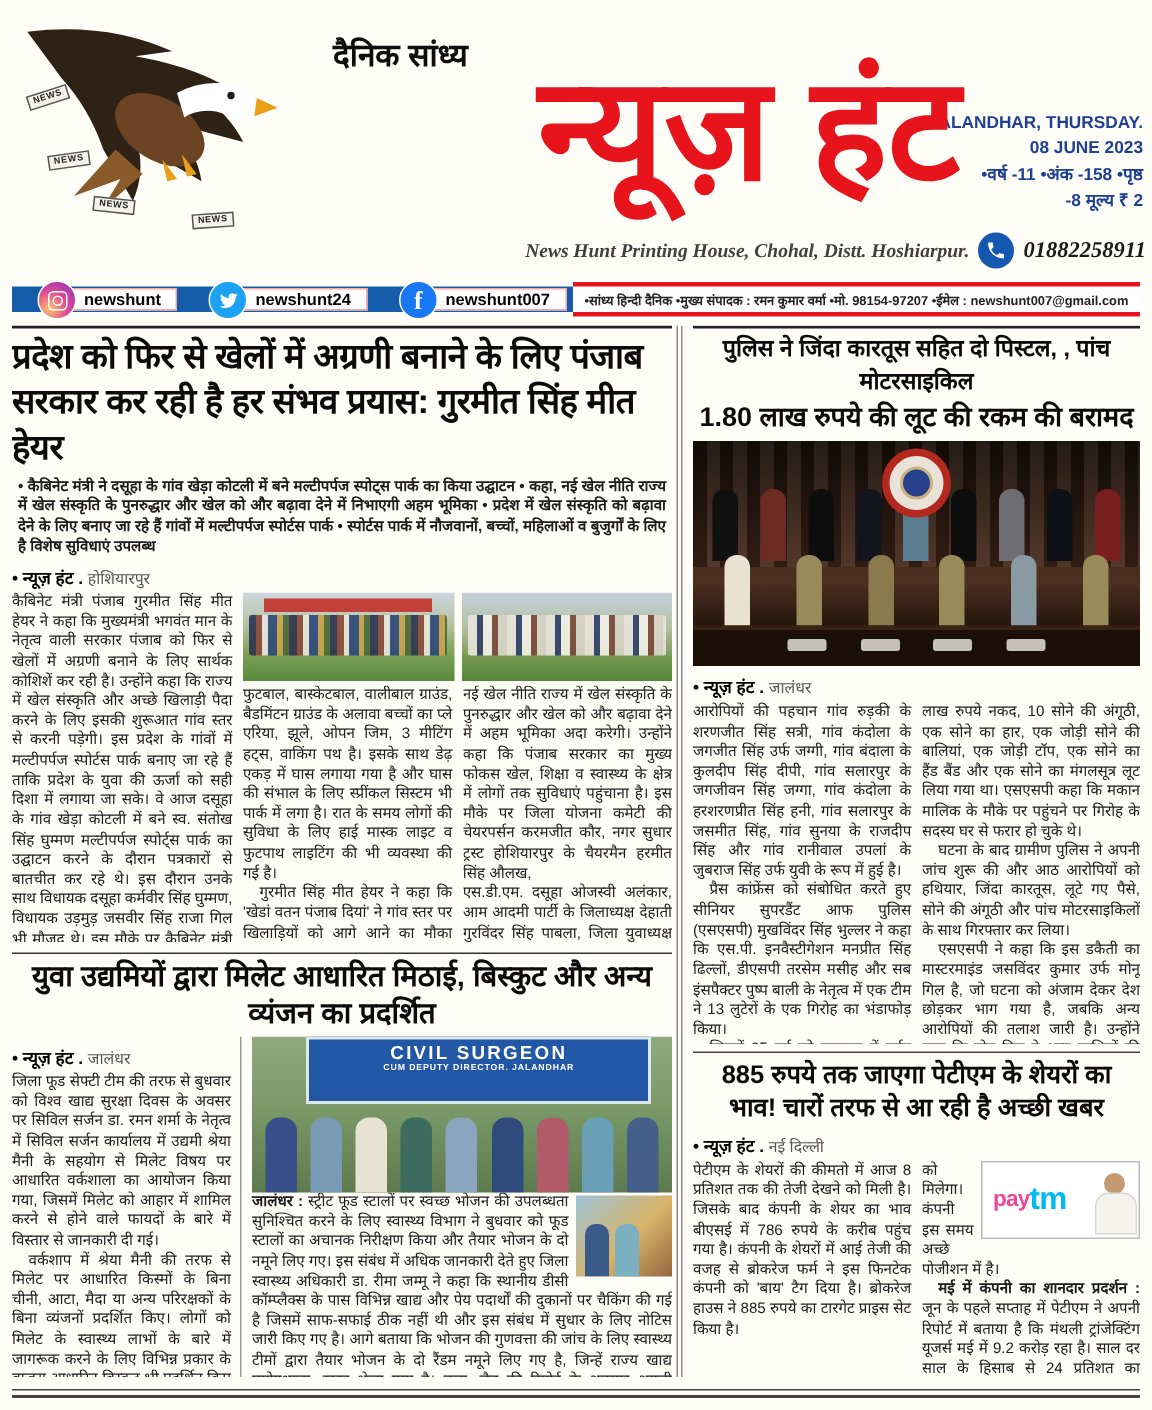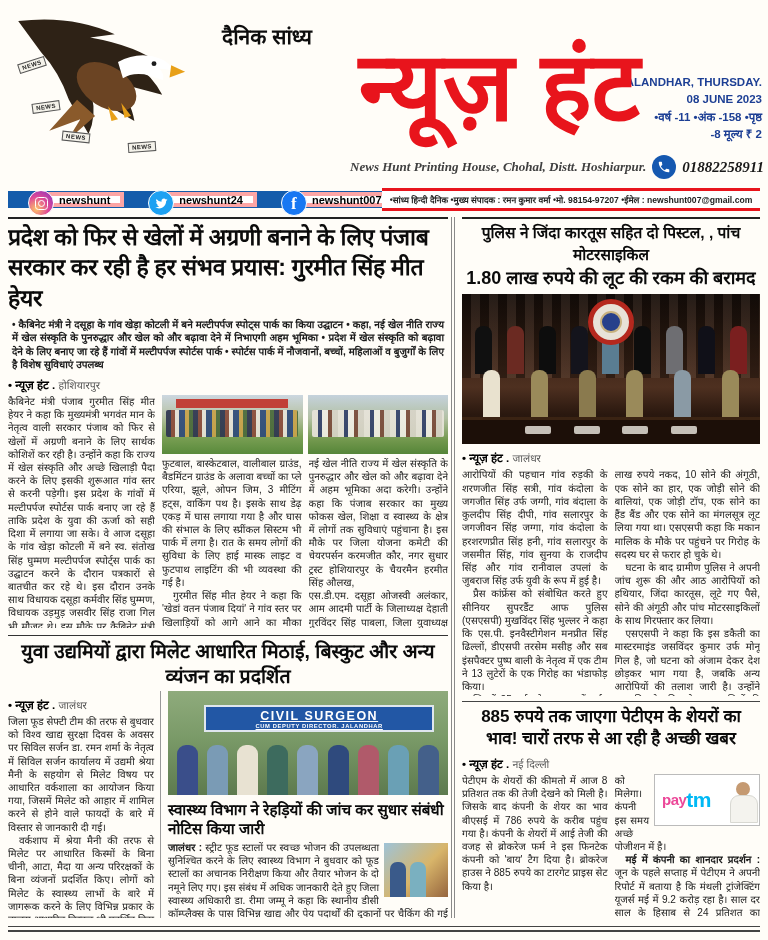--- a/index.html
+++ b/index.html
@@ -23,21 +23,21 @@
   .address-row { position:absolute; right:4px; top:155px; display:flex; align-items:center; gap:6px; z-index:6; }
   .address { font-family:"Liberation Serif", serif; font-style:italic; font-weight:bold; font-size:13px; color:#404040; }
   .phone-badge { width:24px; height:24px; border-radius:50%; background:#1558b0; display:flex;
                  align-items:center; justify-content:center; flex:none; }
   .phone-num { font-family:"Liberation Serif", serif; font-style:italic; font-weight:bold; font-size:15px; }
 
   
   .socialbar { position:absolute; left:8px; right:8px; top:188px; height:23px; }
   .social-left { position:absolute; left:0; top:3px; width:374px; height:17px; background:#155cab;
                  display:flex; align-items:center; gap:34px; padding-left:30px; }
-  .chip { position:relative; background:#fff; border:4px solid #fca5a5; height:15px;
+  .chip { position:relative; background:#fff; border:1px solid #fca5a5; height:15px;
           display:flex; align-items:center; padding:0 10px 0 17px; }
   .chip-label { font-size:11px; font-weight:bold; color:#000; white-space:nowrap; }
   .sicon { position:absolute; left:-14px; top:-6px; width:26px; height:26px; border-radius:50%;
            display:flex; align-items:center; justify-content:center; border:1.5px solid #fff; }
   .ig { background:radial-gradient(circle at 30% 75%, #fdc468, #df4996 48%, #9b36b7 85%); }
   .tw { background:#1da1f2; }
   .fb { background:#1877f2; color:#fff; font-family:"Liberation Serif", serif; font-weight:bold; font-size:17px; line-height:1; }
   .ig-glyph { width:13px; height:13px; border:1.6px solid #fff; border-radius:3.5px; position:relative; }
   .ig-glyph::after { content:""; position:absolute; inset:2px; border:1.4px solid #fff; border-radius:50%; }
   .info-strip { position:absolute; left:374px; right:0; top:0; height:23px; background:#fff;
@@ -120,22 +120,22 @@
   .emb-in { position:absolute; inset:7px; border-radius:50%; background:#27408b; border:2px solid #c8b280; }
   .prow { position:absolute; left:2%; right:2%; display:flex; justify-content:space-around; align-items:flex-end; }
   .prow.back  { top:32px; height:48px; }
   .prow.front { top:76px; height:48px; }
   .prow i { display:block; width:17px; height:100%; border-radius:8px 8px 0 0; }
   .ptable { position:absolute; bottom:0; left:0; right:0; height:27px; background:#1c0f08;
             border-top:3px solid #3a2313; text-align:center; z-index:3; }
   .ptable i { display:inline-block; width:26px; height:8px; background:#d8d4cc; margin:6px 9px 0; border-radius:2px; opacity:.9; }
 
   .cs-photo { background:linear-gradient(180deg,#8fab7c 0%,#7a9a68 45%,#5d7a4e 100%); }
-  .cs-sign { position:absolute; top:14px; left:13%; right:5%; background:#2257a5; border:2px solid #dfe6ee;
-             padding:2px 2px 1px; text-align:center; color:#fff; z-index:2;text-decoration:underline; }
+  .cs-sign { position:absolute; top:0; left:13%; right:5%; background:#2257a5; border:2px solid #dfe6ee;
+             padding:2px 2px 19px; text-align:center; color:#fff; z-index:2; }
   .cs1 { font-size:12.5px; font-weight:800; letter-spacing:1.5px; line-height:1.15; }
   .cs2 { font-size:5.8px; font-weight:bold; letter-spacing:.6px; }
   .cs-people { position:absolute; bottom:0; left:0; right:0; height:52%; display:flex;
                align-items:flex-end; justify-content:space-around; padding:0 4px; }
   .cs-people i { display:block; width:21px; height:92%; border-radius:9px 9px 0 0; }
 
   .sf-photo { background:linear-gradient(135deg,#9ec3d8 0%,#d8b56a 55%,#96653e 100%); }
   .sf-photo i { position:absolute; bottom:0; display:block; width:16px; height:65%; border-radius:7px 7px 0 0; }
 
   .bottom-rule { position:absolute; left:8px; right:8px; bottom:8px; height:6px;
@@ -271,21 +271,20 @@
                 <i style="background:#7a9bb5"></i>
                 <i style="background:#e8e2d2"></i>
                 <i style="background:#3d6b5e"></i>
                 <i style="background:#8aa5c0"></i>
                 <i style="background:#2f4a7d"></i>
                 <i style="background:#b05a6a"></i>
                 <i style="background:#6aa0b5"></i>
                 <i style="background:#44608a"></i>
               </div>
             </div>
-            <h3 class="head-m">स्वास्थ्य विभाग ने रेहड़ियों की जांच कर सुधार संबंधी नोटिस किया जारी</h3>
             <div class="health-body">
               <div class="photo sf-photo">
                 <i style="left:6px;background:#3a5a8a"></i>
                 <i style="left:26px;background:#7ab0c0"></i>
               </div>
               <p><b class="dateline">जालंधर :</b> <span>स्ट्रीट फूड स्टालों पर स्वच्छ भोजन की उपलब्धता सुनिश्चित करने के लिए स्वास्थ्य विभाग ने बुधवार को फूड स्टालों का अचानक निरीक्षण किया और तैयार भोजन के दो नमूने लिए गए। इस संबंध में अधिक जानकारी देते हुए जिला स्वास्थ्य अधिकारी डा. रीमा जम्मू ने कहा कि स्थानीय डीसी कॉम्प्लैक्स के पास विभिन्न खाद्य और पेय पदार्थों की दुकानों पर चैकिंग की गई है जिसमें साफ-सफाई ठीक नहीं थी और इस संबंध में सुधार के लिए नोटिस जारी किए गए है। आगे बताया कि भोजन की गुणवत्ता की जांच के लिए स्वास्थ्य टीमों द्वारा तैयार भोजन के दो रैंडम नमूने लिए गए है, जिन्हें राज्य खाद्य प्रयोगशाला, खरड़ भेजा गया है। कहा, लैब की रिपोर्ट के अनुसार अगली कार्रवाई की जाएगी। डीएचओ की तरफ से अपनी टीम, जिसमें एफ.एस.ओ, मुकुल गिल और एफ.एस.ओ. प्रभजोत कौर शामिल है, ने सभी खाद्य व्यवसाय संचालकों को आवश्यक जानकारी प्रदान की। उन्होंने संचालकों को नियमों का पालन करने के आदेश देने के साथ ही भविष्य में निरीक्षण करने की चेतावनी भी दी।</span></p>
             </div>
           </div>
         </div>
       </article>

